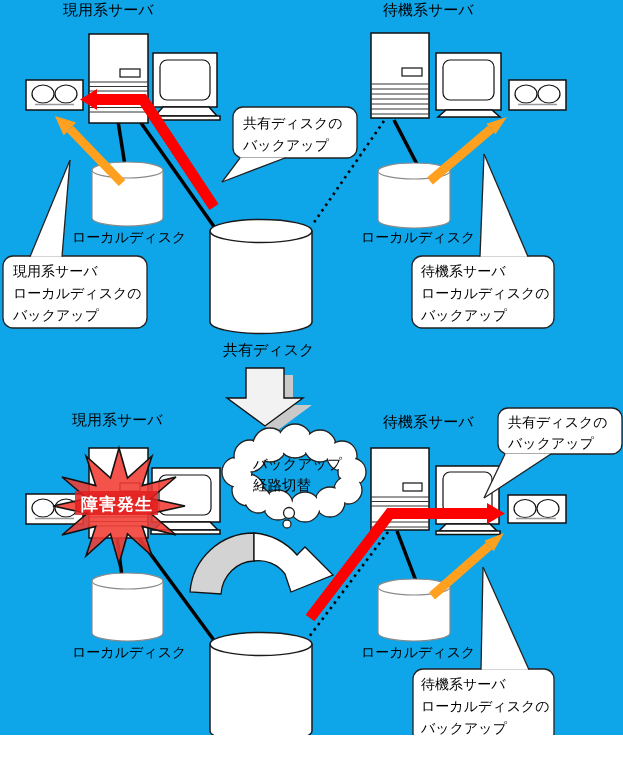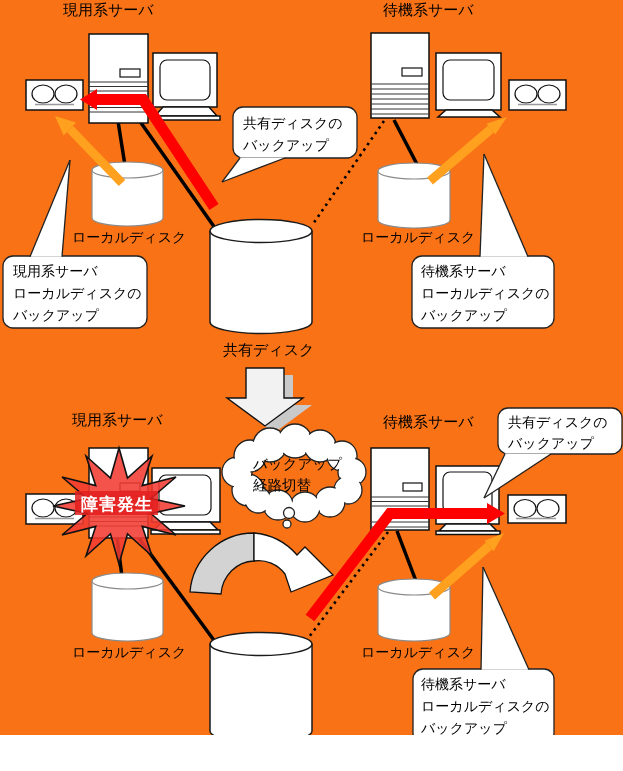--- a/index.html
+++ b/index.html
@@ -1,16 +1,16 @@
 <!DOCTYPE html>
 <html><head>
 <meta charset="utf-8">
 <style>
   html,body{margin:0;padding:0;background:#ffffff;}
-  .stage{position:relative;width:623px;height:735px;background:#f97316;overflow:hidden;
+  .stage{position:relative;width:623px;height:735px;background:#0ea5e9;overflow:hidden;
          font-family:"DejaVu Sans",sans-serif;}
   svg{display:block;}
   .lbl{font-size:15px;fill:#000;}
   .clbl{font-size:14px;fill:#000;}
   .cloudtxt{font-size:14.5px;fill:#000;}
   .failtxt{font-size:17px;font-weight:bold;fill:#ffffff;letter-spacing:1px;}
   .outline{fill:#ffffff;stroke:#111111;stroke-width:1.5;}
   .thin{fill:none;stroke:#111111;stroke-width:1.2;}
   .vent{stroke:#333333;stroke-width:1;}
   .diskL{fill:#ffffff;stroke:#8a8a8a;stroke-width:1.2;}

